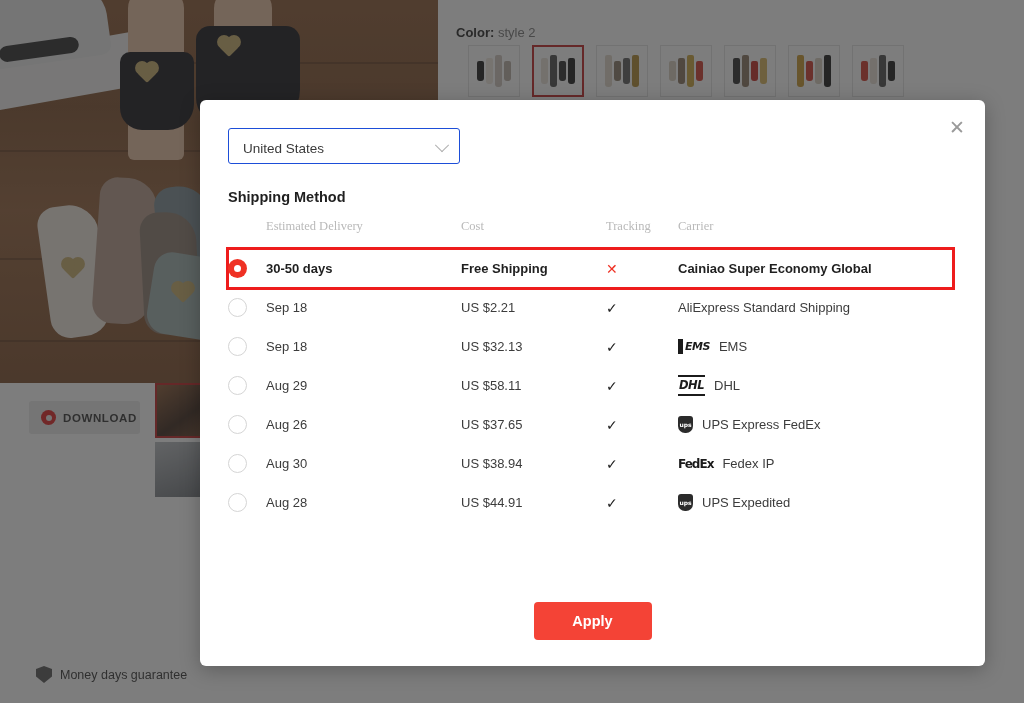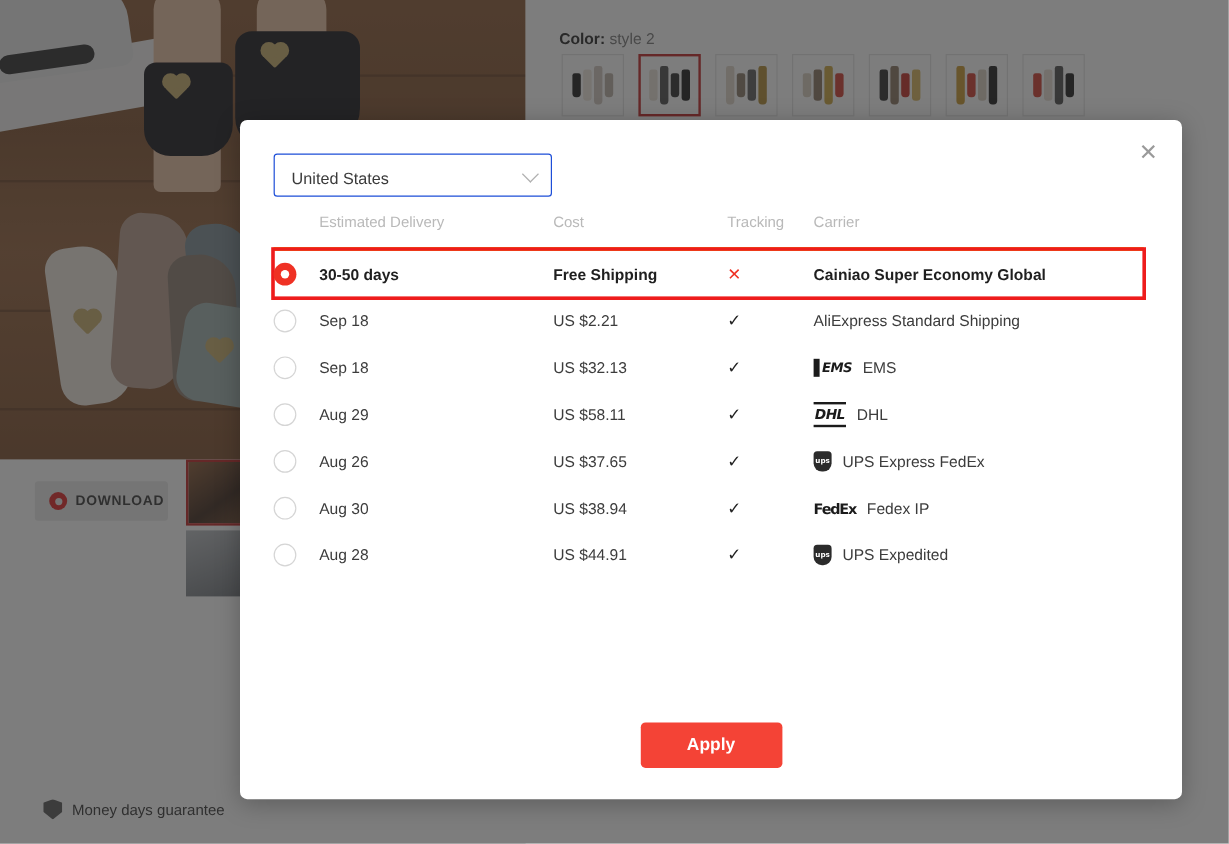--- a/index.html
+++ b/index.html
@@ -182,21 +182,21 @@
   .right-pane {
     position: absolute;
     left: 438px;
     top: 0;
     right: 0;
     bottom: 0;
     background: #ffffff;
   }
   .color-line {
     position: absolute;
-    left: 28px;
+    left: 18px;
     top: 25px;
     font-size: 13px;
   }
   .color-line b { color: #222; }
   .color-line span { color: #777; }
   .swatch-row {
     position: absolute;
     left: 30px;
     top: 45px;
     display: flex;
@@ -314,21 +314,22 @@
     border-collapse: collapse;
   }
   .ship-table th {
     text-align: left;
     font-size: 12.5px;
     font-weight: normal;
     color: #b9b9b9;
     padding: 0 0 14px 0;
   }
   .ship-table thead tr {
-    border-bottom: 3px solid #eab308;
+    border-bottom: 1px solid #eab308;
+    font-family: Liberation Serif, serif;
   }
   .col-radio  { width: 38px; }
   .col-eta    { width: 195px; }
   .col-cost   { width: 145px; }
   .col-track  { width: 72px; }
   .col-carrier{ }
 
   .ship-table td {
     font-size: 13px;
     color: #3c3c3c;
@@ -563,20 +564,21 @@
   <div class="close-x">✕</div>
 
   <div class="modal-inner">
 
 
     <div class="country-select">
       <span>United States</span>
       <span class="chev"></span>
     </div>
 
+    <h2 class="method-title">Shipping Method</h2>
 
     <table class="ship-table">
       <thead>
         <tr>
           <th class="col-radio"></th>
           <th class="col-eta">Estimated Delivery</th>
           <th class="col-cost">Cost</th>
           <th class="col-track">Tracking</th>
           <th class="col-carrier">Carrier</th>
         </tr>

